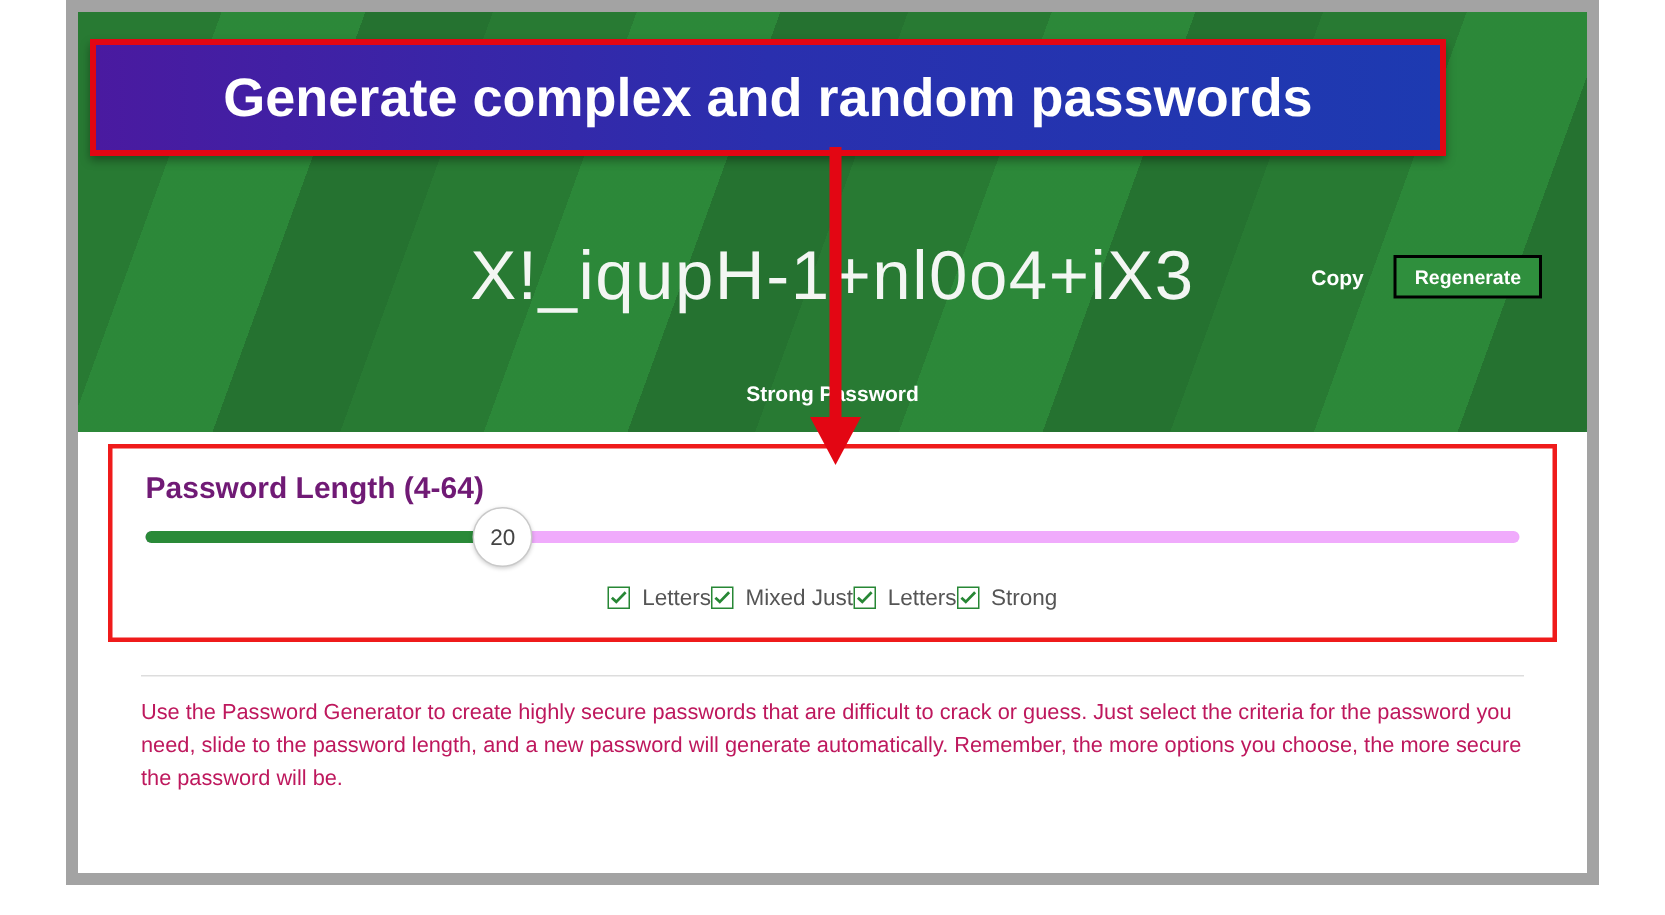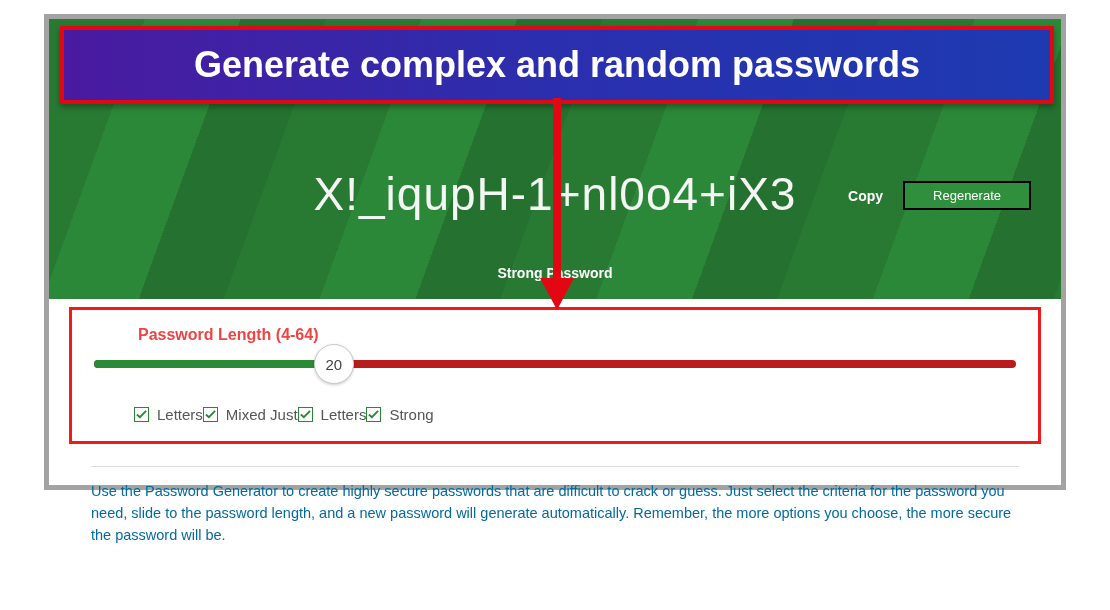--- a/index.html
+++ b/index.html
@@ -7,24 +7,24 @@
     font-family: "Segoe UI", Arial, sans-serif;
     background: #fff;
     width: 1110px;
     height: 610px;
     position: relative;
     overflow: hidden;
   }
   .outer-frame {
     position: absolute;
     left: 44px;
-    top: 14px;
+    top: 0;
     width: 1022px;
-    height: 476px;
-    border: 5px solid #a3a3a3;
+    height: 590px;
+    border: 8px solid #a3a3a3;
     background: #fff;
   }
   .hero {
     position: relative;
     height: 280px;
     background:
       repeating-linear-gradient(110deg,
         rgba(0,0,0,0.12) 0 90px,
         rgba(0,0,0,0.02) 90px 180px,
         rgba(0,0,0,0.18) 180px 260px),
@@ -52,53 +52,52 @@
     justify-content: space-between;
   }
   .hero .copy {
     font-size: 14px;
     font-weight: 600;
     color: #fff;
     cursor: pointer;
   }
   .hero .regen {
     font-size: 13px;
-    font-weight: 400;
+    font-weight: 700;
     color: #fff;
     background: #2f8f3d;
     border: 2px solid #000;
-    padding: 5px 28px;
+    padding: 5px 12px;
     cursor: pointer;
   }
   .hero .strength {
     position: absolute;
     bottom: 18px;
     left: 0; right: 0;
     text-align: center;
     font-size: 14px;
     font-weight: 700;
   }
   .options-outline {
     margin: 8px 20px 0 20px;
     border: 3px solid #ef1b1b;
     padding: 16px 22px 18px 22px;
   }
   .length-label {
-    font-size: 16px;
-    font-weight: 700;
-    color: #ef4444;
+    font-size: 20px;
+    font-weight: 700;
+    color: #701a75;
     margin-bottom: 16px;
-    margin-left: 44px;
   }
   .slider-track {
     position: relative;
     height: 8px;
     border-radius: 4px;
-    background: #b91c1c;
-    margin-bottom: 38px;
+    background: #f0abfc;
+    margin-bottom: 28px;
   }
   .slider-fill {
     position: absolute;
     left: 0; top: 0; bottom: 0;
     width: 26%;
     background: #2a8a38;
     border-radius: 4px 0 0 4px;
   }
   .slider-handle {
     position: absolute;
@@ -112,21 +111,21 @@
     box-shadow: 0 1px 3px rgba(0,0,0,0.2);
     display: flex;
     align-items: center;
     justify-content: center;
     font-size: 15px;
     color: #444;
     cursor: grab;
   }
   .check-row {
     display: flex;
-    justify-content: flex-start;
+    justify-content: center;
     align-items: center;
     padding: 0 40px;
   }
   .check-item {
     display: flex;
     align-items: center;
     gap: 8px;
     color: #555;
     font-size: 15px;
   }
@@ -141,27 +140,27 @@
   .cb svg { display: block; }
   .divider {
     margin: 22px 42px 0 42px;
     border: none;
     border-top: 1px solid #ddd;
   }
   .desc {
     margin: 14px 42px 0 42px;
     font-size: 14.5px;
     line-height: 1.5;
-    color: #0369a1;
+    color: #be185d;
   }
   .callout {
     position: absolute;
     left: 60px;
     top: 26px;
-    width: 994px;
+    width: 904px;
     padding: 14px 20px;
     text-align: center;
     font-size: 36px;
     font-weight: 700;
     color: #fff;
     background: linear-gradient(90deg, #4a1aa0 0%, #2a2fae 50%, #1d3ab1 100%);
     border: 4px solid #e30613;
     box-shadow: 0 3px 6px rgba(0,0,0,0.35);
   }
   .arrow {

